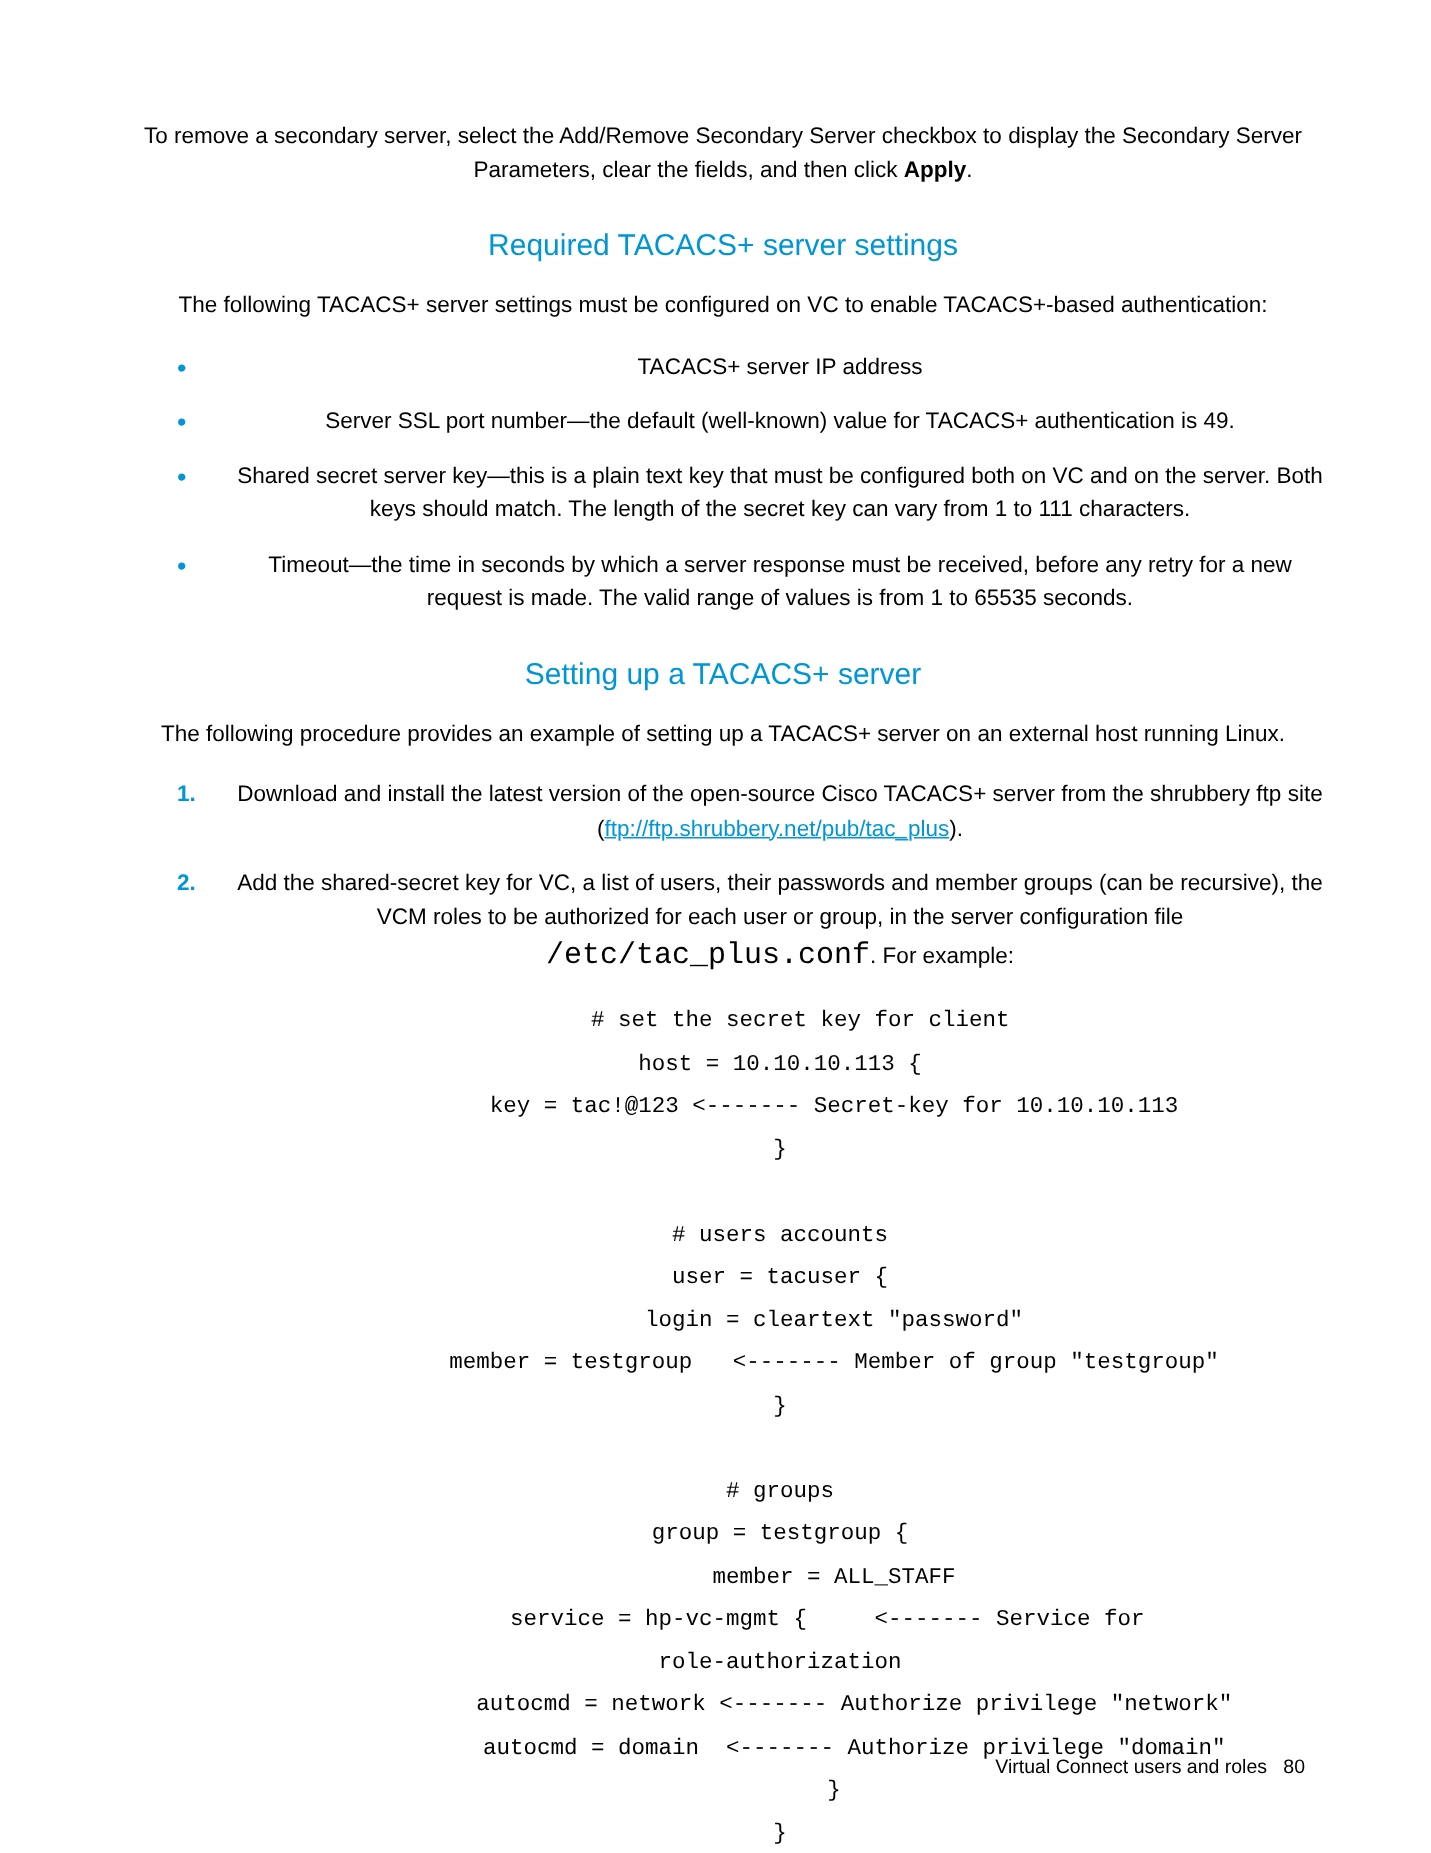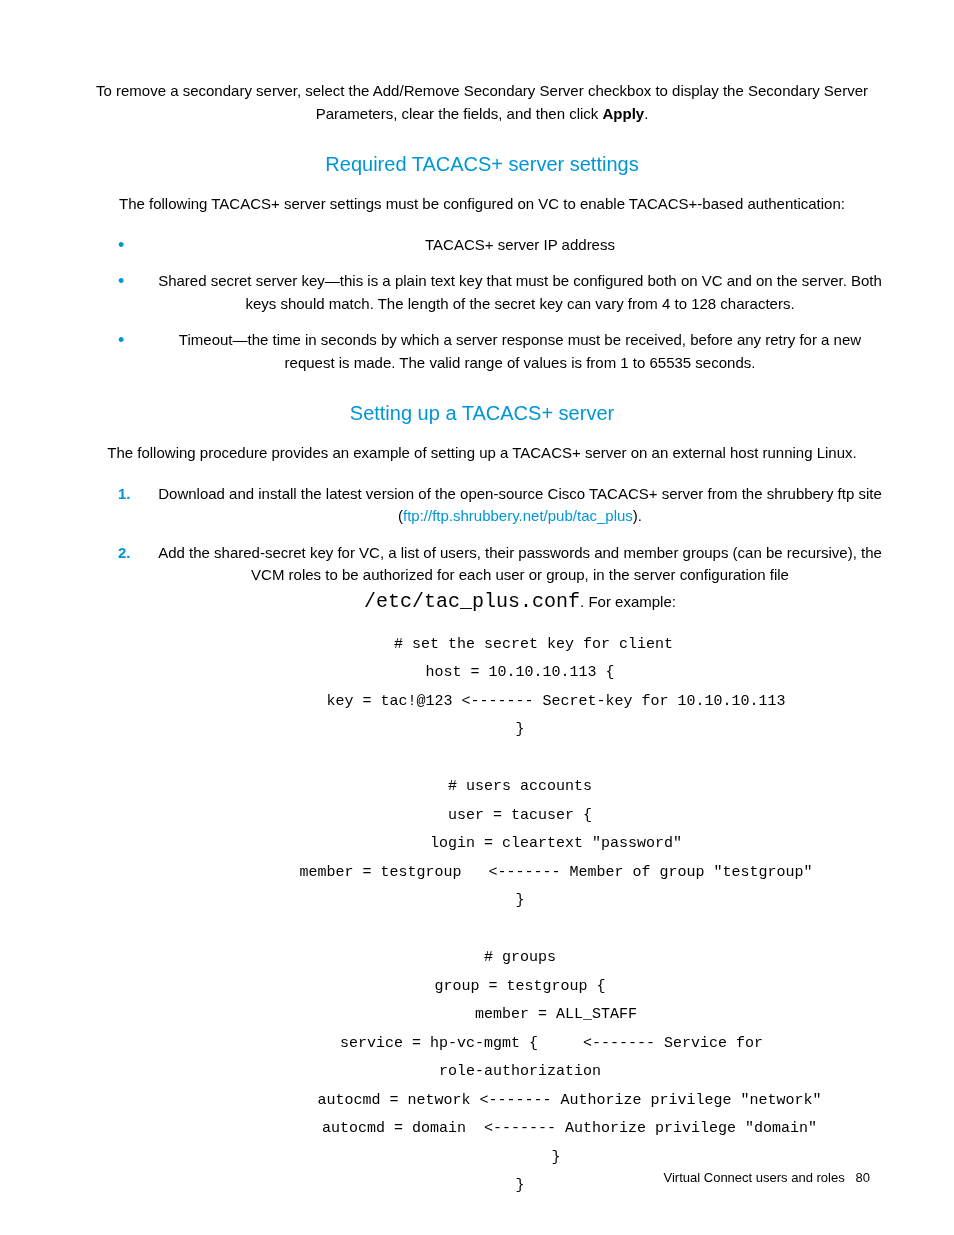--- a/index.html
+++ b/index.html
@@ -67,20 +67,21 @@
     }
     ol li::before {
       content: counter(item) ".";
       position: absolute;
       left: 0;
       color: #0096d6;
       font-weight: 700;
     }
     .link {
       color: #0096d6;
+      text-decoration: underline;
     }
     .mono {
       font-family: 'Courier New', Courier, monospace;
       font-size: 20px;
     }
     .code-block {
       font-family: 'Courier New', Courier, monospace;
       font-size: 15px;
       white-space: pre;
       line-height: 1.9;
@@ -102,21 +103,22 @@
 <p class="paragraph">
   <span>To remove a secondary server, select the Add/Remove Secondary Server checkbox to display the Secondary Server Parameters, clear the fields, and then click </span><span class="bold">Apply</span><span>.</span>
 </p>
 
 <h2>Required TACACS+ server settings</h2>
 
 <p class="paragraph">The following TACACS+ server settings must be configured on VC to enable TACACS+-based authentication:</p>
 
 <ul>
   <li>TACACS+ server IP address</li>
-  <li>Shared secret server key—this is a plain text key that must be configured both on VC and on the server. Both keys should match. The length of the secret key can vary from 4 to 128 characters.</li>
+  <li>Server SSL port number—the default (well-known) value for TACACS+ authentication is 49.</li>
+  <li>Shared secret server key—this is a plain text key that must be configured both on VC and on the server. Both keys should match. The length of the secret key can vary from 1 to 111 characters.</li>
   <li>Timeout—the time in seconds by which a server response must be received, before any retry for a new request is made. The valid range of values is from 1 to 65535 seconds.</li>
 </ul>
 
 <h2>Setting up a TACACS+ server</h2>
 
 <p class="paragraph">The following procedure provides an example of setting up a TACACS+ server on an external host running Linux.</p>
 
 <ol>
   <li>
     <span>Download and install the latest version of the open-source Cisco TACACS+ server from the shrubbery ftp site (</span><span class="link">ftp://ftp.shrubbery.net/pub/tac_plus</span><span>).</span>

